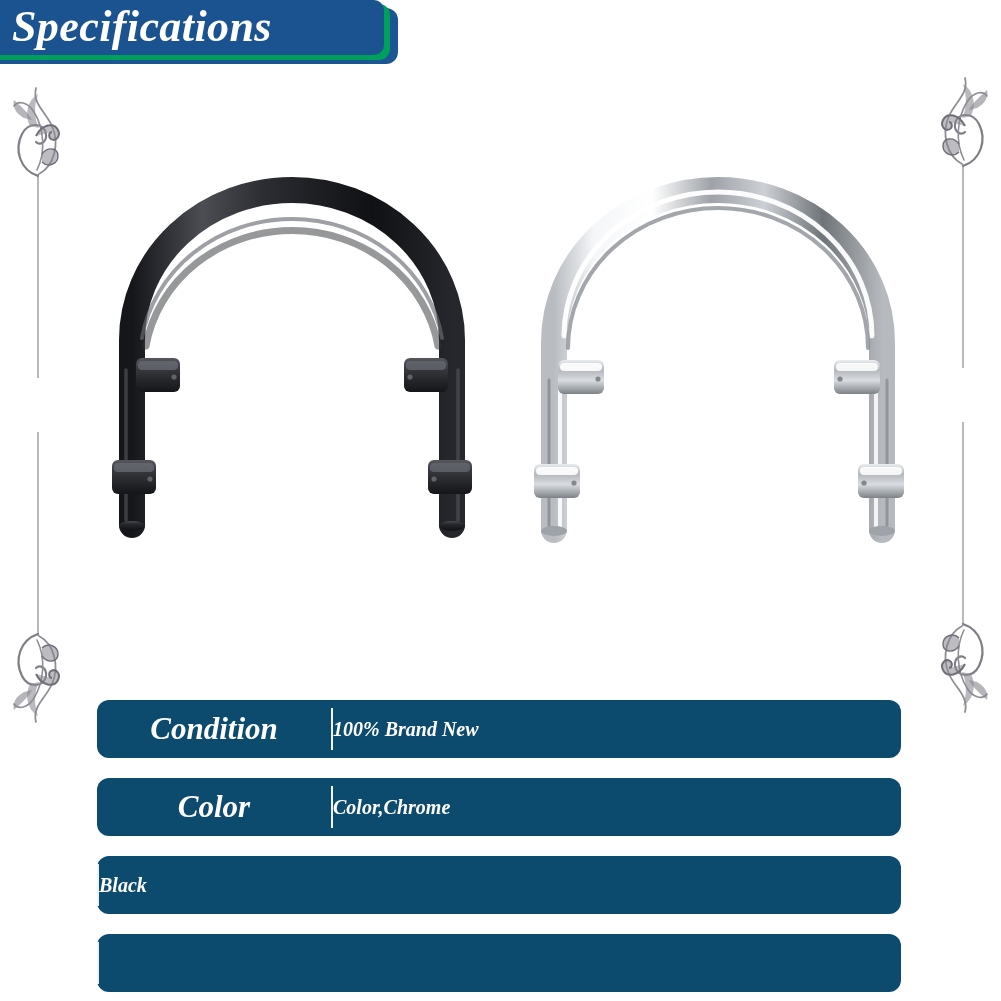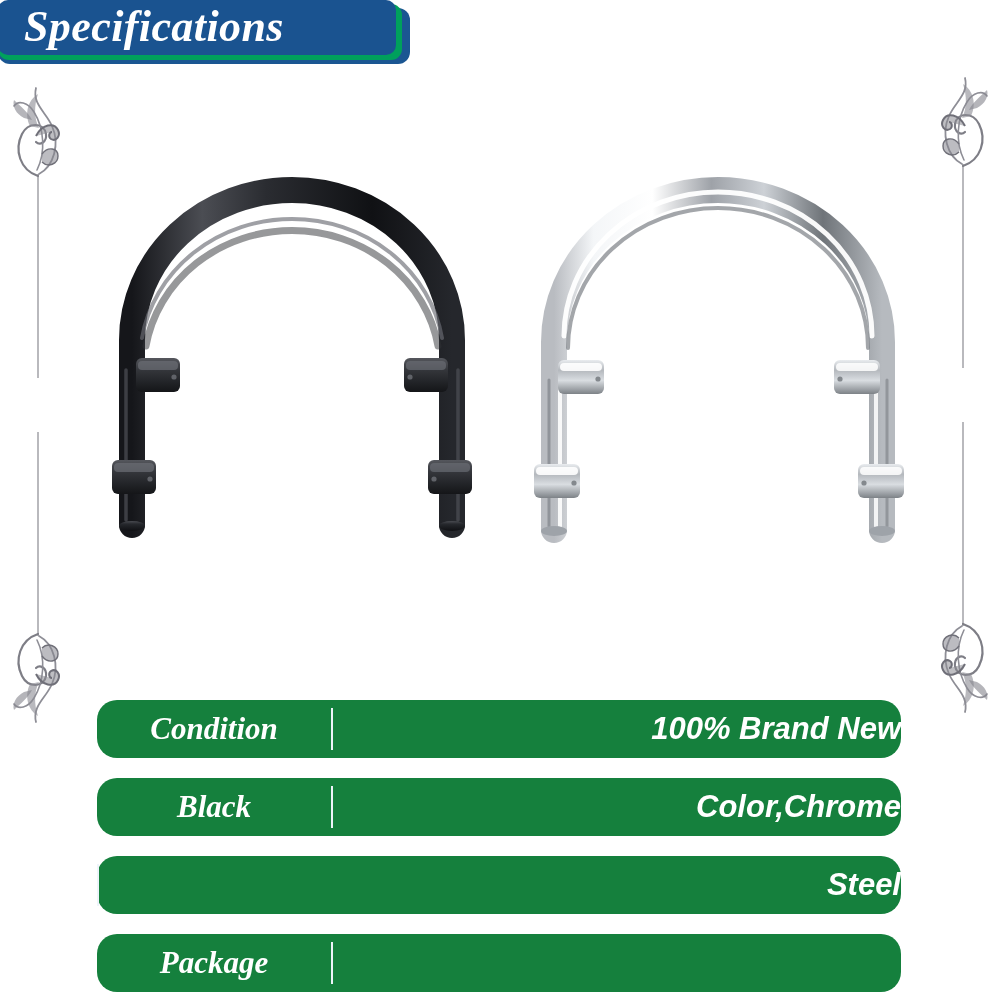--- a/index.html
+++ b/index.html
@@ -11,21 +11,21 @@
     width: 1001px;
     height: 1001px;
     position: relative;
     overflow: hidden;
     font-family: "Liberation Serif", serif;
   }
 
   
   #header-banner {
     position: absolute;
-    left: 16px;
+    left: 4px;
     top: 0;
     width: 400px;
     height: 62px;
     padding-left: 36px;
   }
   .banner-layer {
     position: absolute;
     border-radius: 10px;
   }
   #banner-back-blue {
@@ -98,22 +98,22 @@
   #spec-table {
     position: absolute;
     left: 97px;
     top: 700px;
     width: 804px;
   }
   .spec-row {
     position: relative;
     height: 58px;
     margin-bottom: 20px;
-    background: #15803d;
-    border-radius: 20px;
+    background: #0c4a6e;
+    border-radius: 12px;
     display: flex;
     align-items: center;
   }
   .spec-label {
     width: 234px;
     text-align: center;
     color: #ffffff;
     font-family: "Liberation Serif", serif;
     font-style: italic;
     font-weight: bold;
@@ -121,26 +121,26 @@
     white-space: nowrap;
   }
   .spec-divider {
     width: 2px;
     height: 42px;
     background: #eef4fa;
     flex: 0 0 auto;
   }
   .spec-value {
     flex: 1 1 auto;
-    text-align: right;
+    text-align: left;
     color: #ffffff;
-    font-family: Liberation Sans, sans-serif;
+    font-family: Liberation Serif, serif;
     font-style: italic;
     font-weight: bold;
-    font-size: 31px;
+    font-size: 20px;
     white-space: nowrap;
   }
 </style>
 </head>
 <body>
 
 <div id="header-banner">
   <div class="banner-layer" id="banner-back-blue"></div>
   <div class="banner-layer" id="banner-green"></div>
   <div class="banner-layer" id="banner-front-blue"></div>
@@ -306,28 +306,27 @@
 
 <div id="spec-table">
 
   <div class="spec-row">
     <div class="spec-label">Condition</div>
     <div class="spec-divider"></div>
     <div class="spec-value">100% Brand New</div>
   </div>
 
   <div class="spec-row">
-    <div class="spec-label">Black</div>
+    <div class="spec-label">Color</div>
     <div class="spec-divider"></div>
     <div class="spec-value">Color,Chrome</div>
   </div>
 
   <div class="spec-row">
     <div class="spec-divider"></div>
-    <div class="spec-value">Steel</div>
+    <div class="spec-value">Black</div>
   </div>
 
   <div class="spec-row">
-    <div class="spec-label">Package</div>
     <div class="spec-divider"></div>
   </div>
 
 </div>
 
 </body></html>

